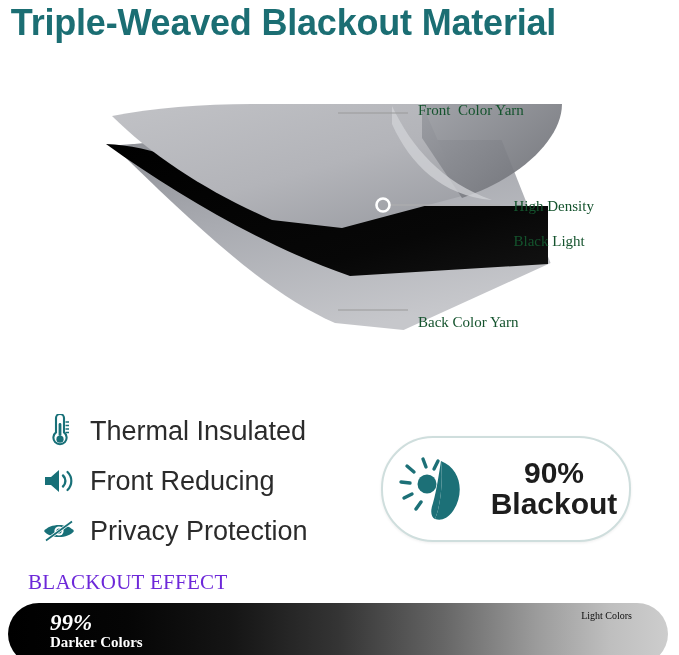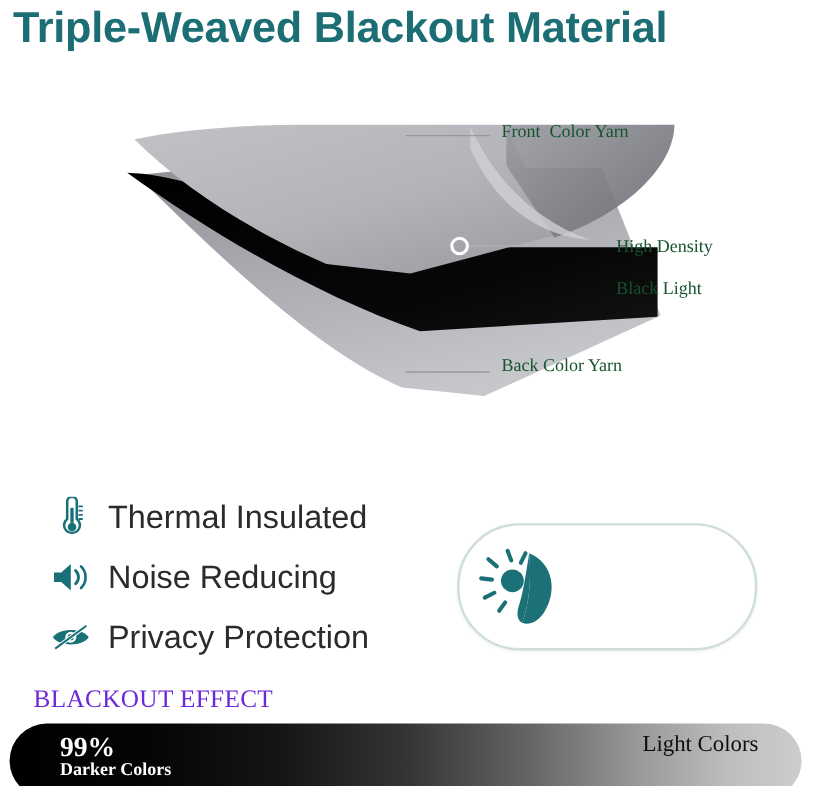--- a/index.html
+++ b/index.html
@@ -46,21 +46,21 @@
   .callout {
     position: absolute;
     font-family: "Liberation Serif", serif;
     font-size: 15px;
     color: #14532d;
     line-height: 1.18;
     white-space: pre;
   }
   .callout-front { left: 418px; top: 102px; }
   .callout-high  { left: 506px; top: 180px; }
-  .callout-back  { left: 418px; top: 297px; }
+  .callout-back  { left: 418px; top: 314px; }
 
   
   .features {
     position: absolute;
     left: 40px;
     top: 408px;
     width: 330px;
   }
   .feature-row {
     display: flex;
@@ -155,20 +155,21 @@
     left: 42px;
     top: 8px;
     color: #ffffff;
     font-family: "Liberation Serif", serif;
     line-height: 1.05;
   }
   .bar-left .pct {
     font-size: 23px;
     font-weight: bold;
     display: block;
+    font-style: italic;
   }
   .bar-left .sub {
     font-size: 15px;
     font-weight: bold;
     display: block;
   }
   .bar-right {
     position: absolute;
     right: 36px;
     top: 8px;
@@ -176,21 +177,21 @@
     font-family: "Liberation Serif", serif;
     line-height: 1.05;
     text-align: right;
   }
   .bar-right .pct {
     font-size: 23px;
     font-weight: bold;
     display: block;
   }
   .bar-right .sub {
-    font-size: 19px;
+    font-size: 10px;
     display: block;
   }
 </style>
 </head>
 <body>
 
 <div class="title">Triple-Weaved Blackout Material</div>
 
 <div class="diagram">
   <svg width="679" height="285" viewBox="0 0 679 285" xmlns="http://www.w3.org/2000/svg">
@@ -271,21 +272,21 @@
   </div>
 
   <div class="feature-row">
     <span class="feature-icon">
       <svg width="34" height="30" viewBox="0 0 34 30" xmlns="http://www.w3.org/2000/svg">
         <path d="M3 11 h6 L17 4 v22 L9 19 H3 Z" fill="#187078"></path>
         <path d="M21 9.5 a7.5 7.5 0 0 1 0 11" fill="none" stroke="#187078" stroke-width="2.4" stroke-linecap="round"></path>
         <path d="M25.5 6 a12.5 12.5 0 0 1 0 18" fill="none" stroke="#187078" stroke-width="2.2" stroke-linecap="round"></path>
       </svg>
     </span>
-    <span class="feature-label">Noise Reducing</span>
+    <span class="feature-label">Front Reducing</span>
   </div>
 
   <div class="feature-row">
     <span class="feature-icon">
       <svg width="36" height="28" viewBox="0 0 36 28" xmlns="http://www.w3.org/2000/svg">
         <path d="M3 14 C9 6 27 6 33 14 C27 22 9 22 3 14 Z" fill="#187078"></path>
         <circle cx="18" cy="14" r="4.6" fill="#ffffff"></circle>
         <circle cx="18" cy="14" r="2.6" fill="#187078"></circle>
         <line x1="5" y1="23.5" x2="31" y2="4.5" stroke="#ffffff" stroke-width="3.4"></line>
         <line x1="5" y1="23.5" x2="31" y2="4.5" stroke="#187078" stroke-width="1.7"></line>
@@ -307,20 +308,24 @@
         <line x1="19" y1="56" x2="24" y2="49"></line>
         <line x1="41" y1="8" x2="37" y2="16"></line>
       </g>
       <circle cx="30" cy="31" r="9.5" fill="#1c7077"></circle>
       <path d="M44 8 C64 16 68 40 56 58 C50 66 44 68 38 66
                C44 52 46 28 44 8 Z" fill="#1c7077"></path>
       <path d="M38 66 C34 64 33 58 36 50 C40 36 42 20 44 8
                C46 28 44 52 38 66 Z" fill="#1c7077"></path>
     </svg>
   </span>
+  <span class="badge-text">
+    <span class="badge-pct">90%</span>
+    <span class="badge-word">Blackout</span>
+  </span>
 </div>
 
 <div class="effect-heading">BLACKOUT EFFECT</div>
 
 <div class="gradient-bar">
   <span class="bar-left">
     <span class="pct">99%</span>
     <span class="sub">Darker Colors</span>
   </span>
   <span class="bar-right">

